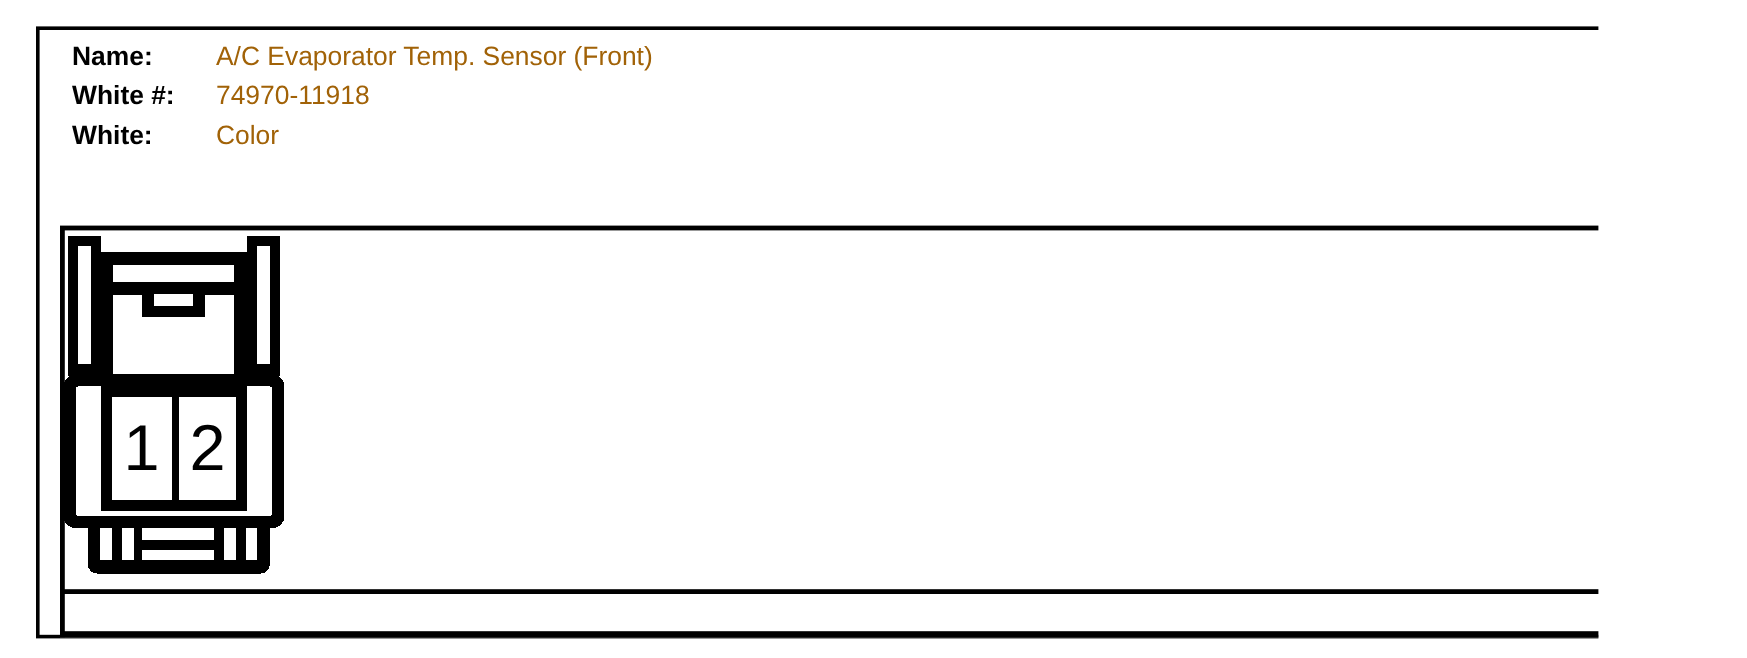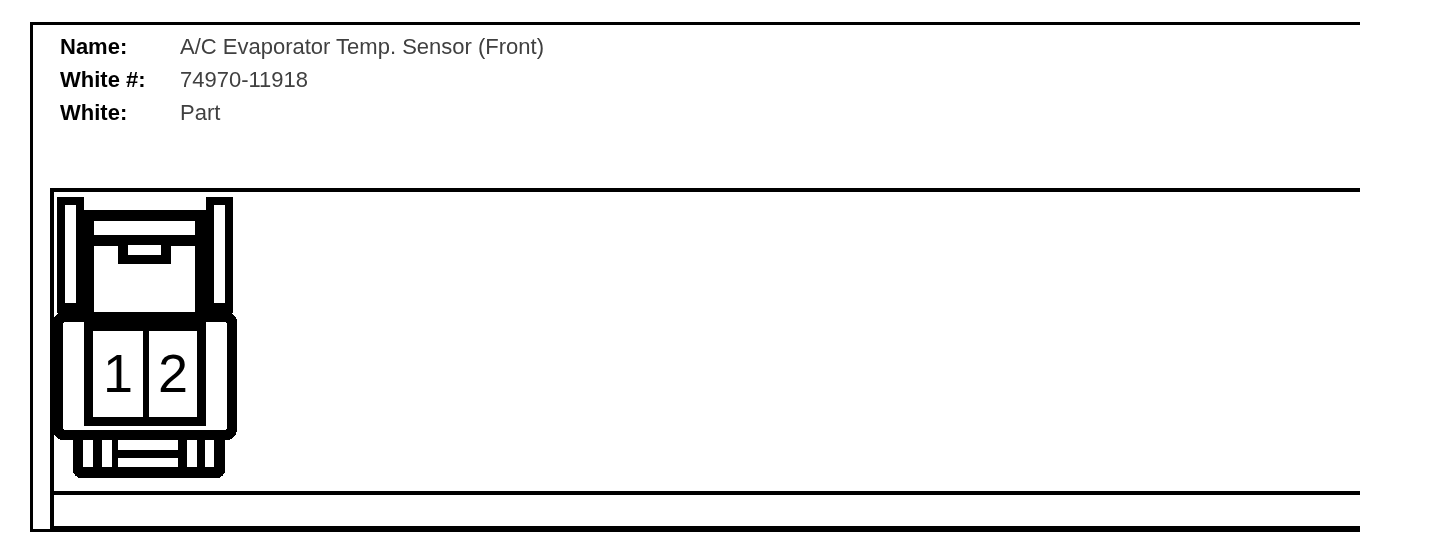--- a/index.html
+++ b/index.html
@@ -7,21 +7,20 @@
     padding: 0;
     background: #ffffff;
     font-family: "Liberation Sans", sans-serif;
   }
   .page {
     position: relative;
     width: 1332px;
     height: 548px;
     background: #ffffff;
     overflow: hidden;
-    padding-left: 28px;
   }
   .outer-frame {
     position: absolute;
     left: 30px;
     top: 22px;
     width: 1384px;
     height: 510px;
     border: 3px solid #000000;
     box-sizing: border-box;
   }
@@ -37,21 +36,21 @@
   }
   .info-label {
     width: 120px;
     font-weight: bold;
     font-size: 22px;
     color: #000000;
     white-space: nowrap;
   }
   .info-value {
     font-size: 22px;
-    color: #404040;
+    color: #a16207;
     white-space: nowrap;
   }
   .diagram-box {
     position: absolute;
     left: 50px;
     top: 188px;
     width: 1360px;
     height: 307px;
     border: 4px solid #000000;
     box-sizing: border-box;
@@ -93,21 +92,21 @@
     <div class="info-row">
       <span class="info-label">Name:</span>
       <span class="info-value">A/C Evaporator Temp. Sensor (Front)</span>
     </div>
     <div class="info-row">
       <span class="info-label">White #:</span>
       <span class="info-value">74970-11918</span>
     </div>
     <div class="info-row">
       <span class="info-label">White:</span>
-      <span class="info-value">Part</span>
+      <span class="info-value">Color</span>
     </div>
   </div>
 
   <div class="diagram-box"></div>
   <div class="footer-strip"></div>
 
   <svg class="connector-svg" viewBox="46 190 204 300" xmlns="http://www.w3.org/2000/svg">
 
     <g fill="#000000" shape-rendering="crispEdges">
       <rect x="57" y="197" width="27" height="116"></rect>

